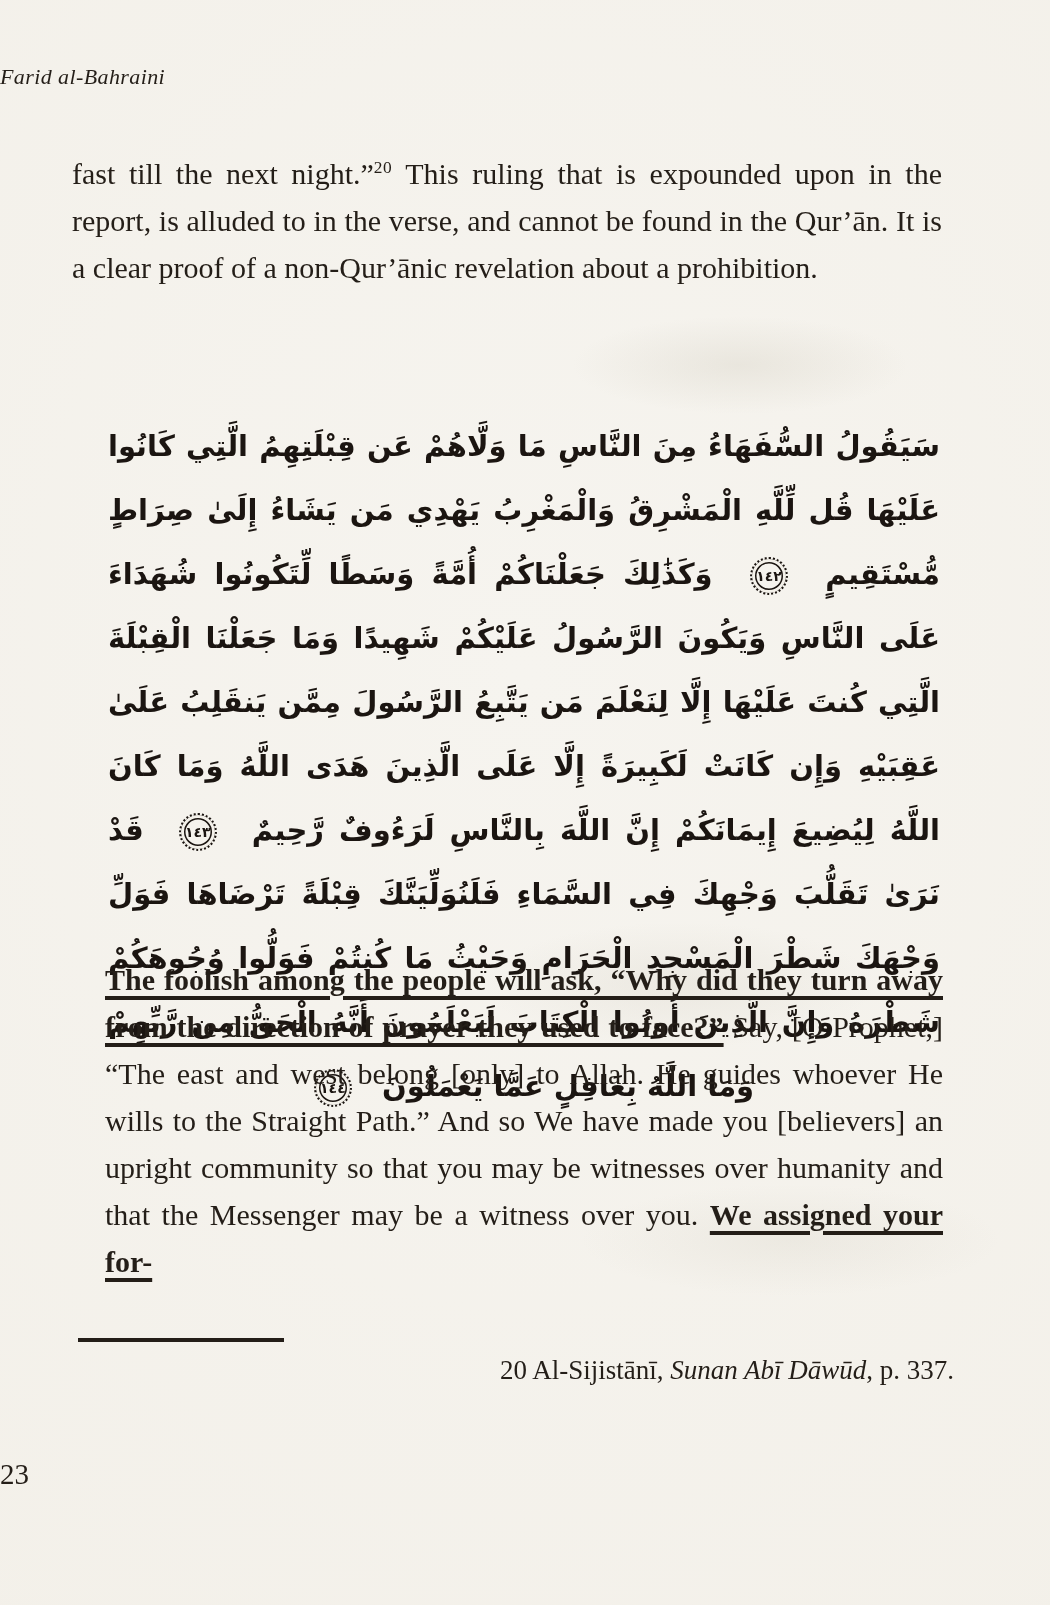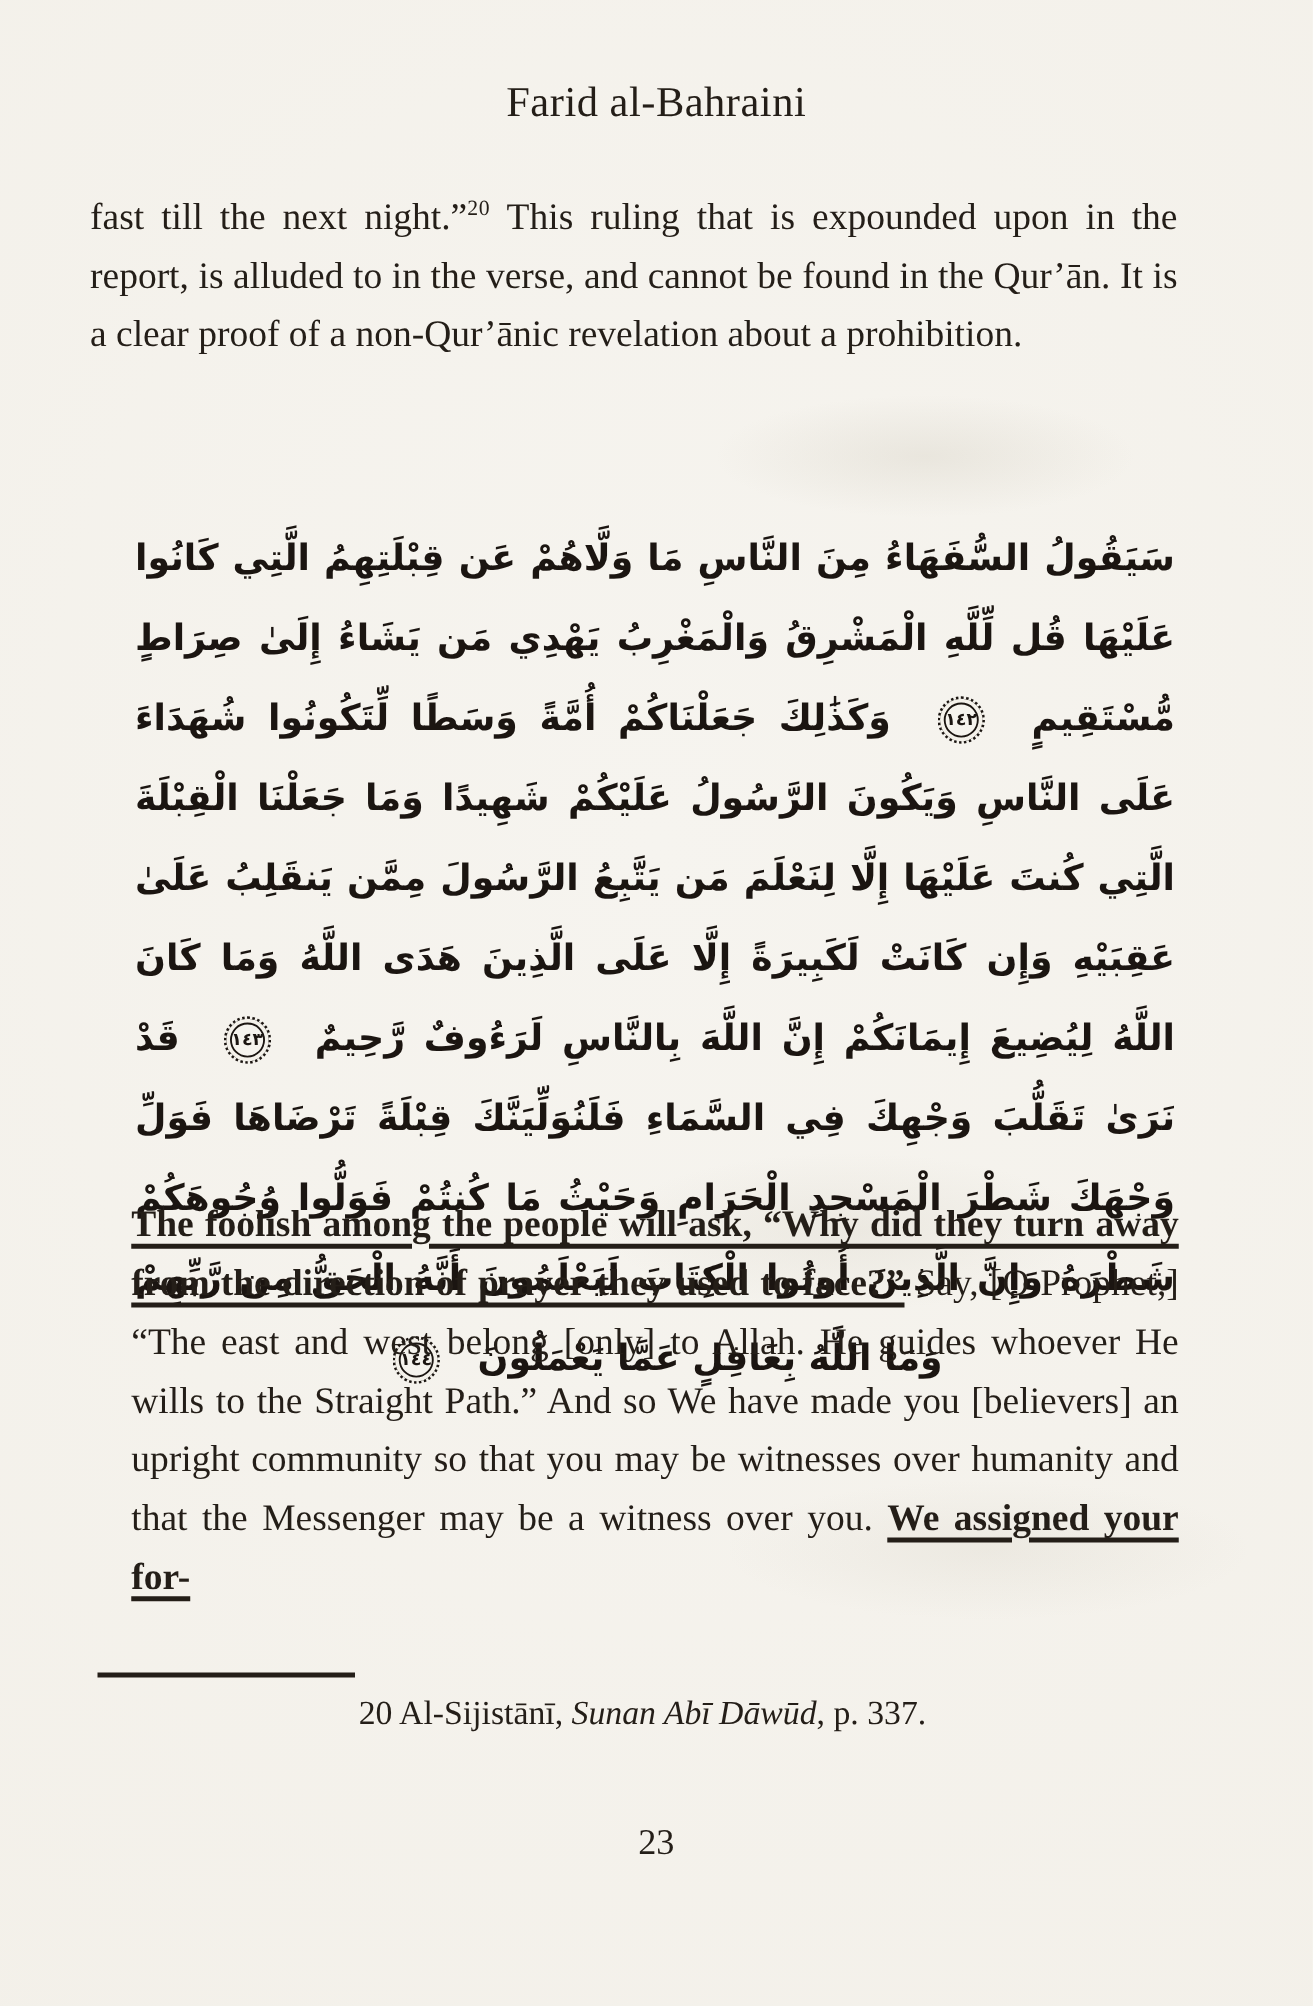--- a/index.html
+++ b/index.html
@@ -20,22 +20,22 @@
     width: 1050px; height: 1605px;
     background-color: var(--paper);
     background-image:
       radial-gradient(240px 70px at 740px 365px, rgba(186,179,160,.20), transparent 70%),
       radial-gradient(280px 90px at 680px 985px, rgba(186,179,160,.16), transparent 70%),
       radial-gradient(300px 80px at 790px 1240px, rgba(186,179,160,.14), transparent 70%),
       radial-gradient(1400px 1800px at 50% 42%, #f6f4ef 0%, #f3f0e9 70%, #efebe1 100%);
   }
   .running-header {
     position: absolute; top: 64px; left: 0; right: 0;
-    text-align: center;
-    font-size: 34px;
+    font-style: italic;
+    font-size: 22px;
     letter-spacing: 0.4px;
   }
   .body-par {
     position: absolute;
     margin: 0;
     font-size: 30px;
     line-height: 47px;
     text-align: justify;
     color: var(--ink);
   }
@@ -92,26 +92,25 @@
     top: 1338px; left: 78px;
     width: 206px; height: 4px;
     background: var(--ink);
   }
   .footnote {
     position: absolute;
     top: 1352px; left: 74px; width: 880px;
     margin: 0;
     font-size: 27px;
     line-height: 36px;
-    text-align: center;
+    text-align: right;
   }
   .page-number {
     position: absolute;
     top: 1458px; left: 0; right: 0;
-    text-align: center;
     font-size: 29px;
   }
 </style>
 </head>
 <body>
 
 <div id="page">
 
   <div class="running-header">Farid al-Bahraini</div>
 

